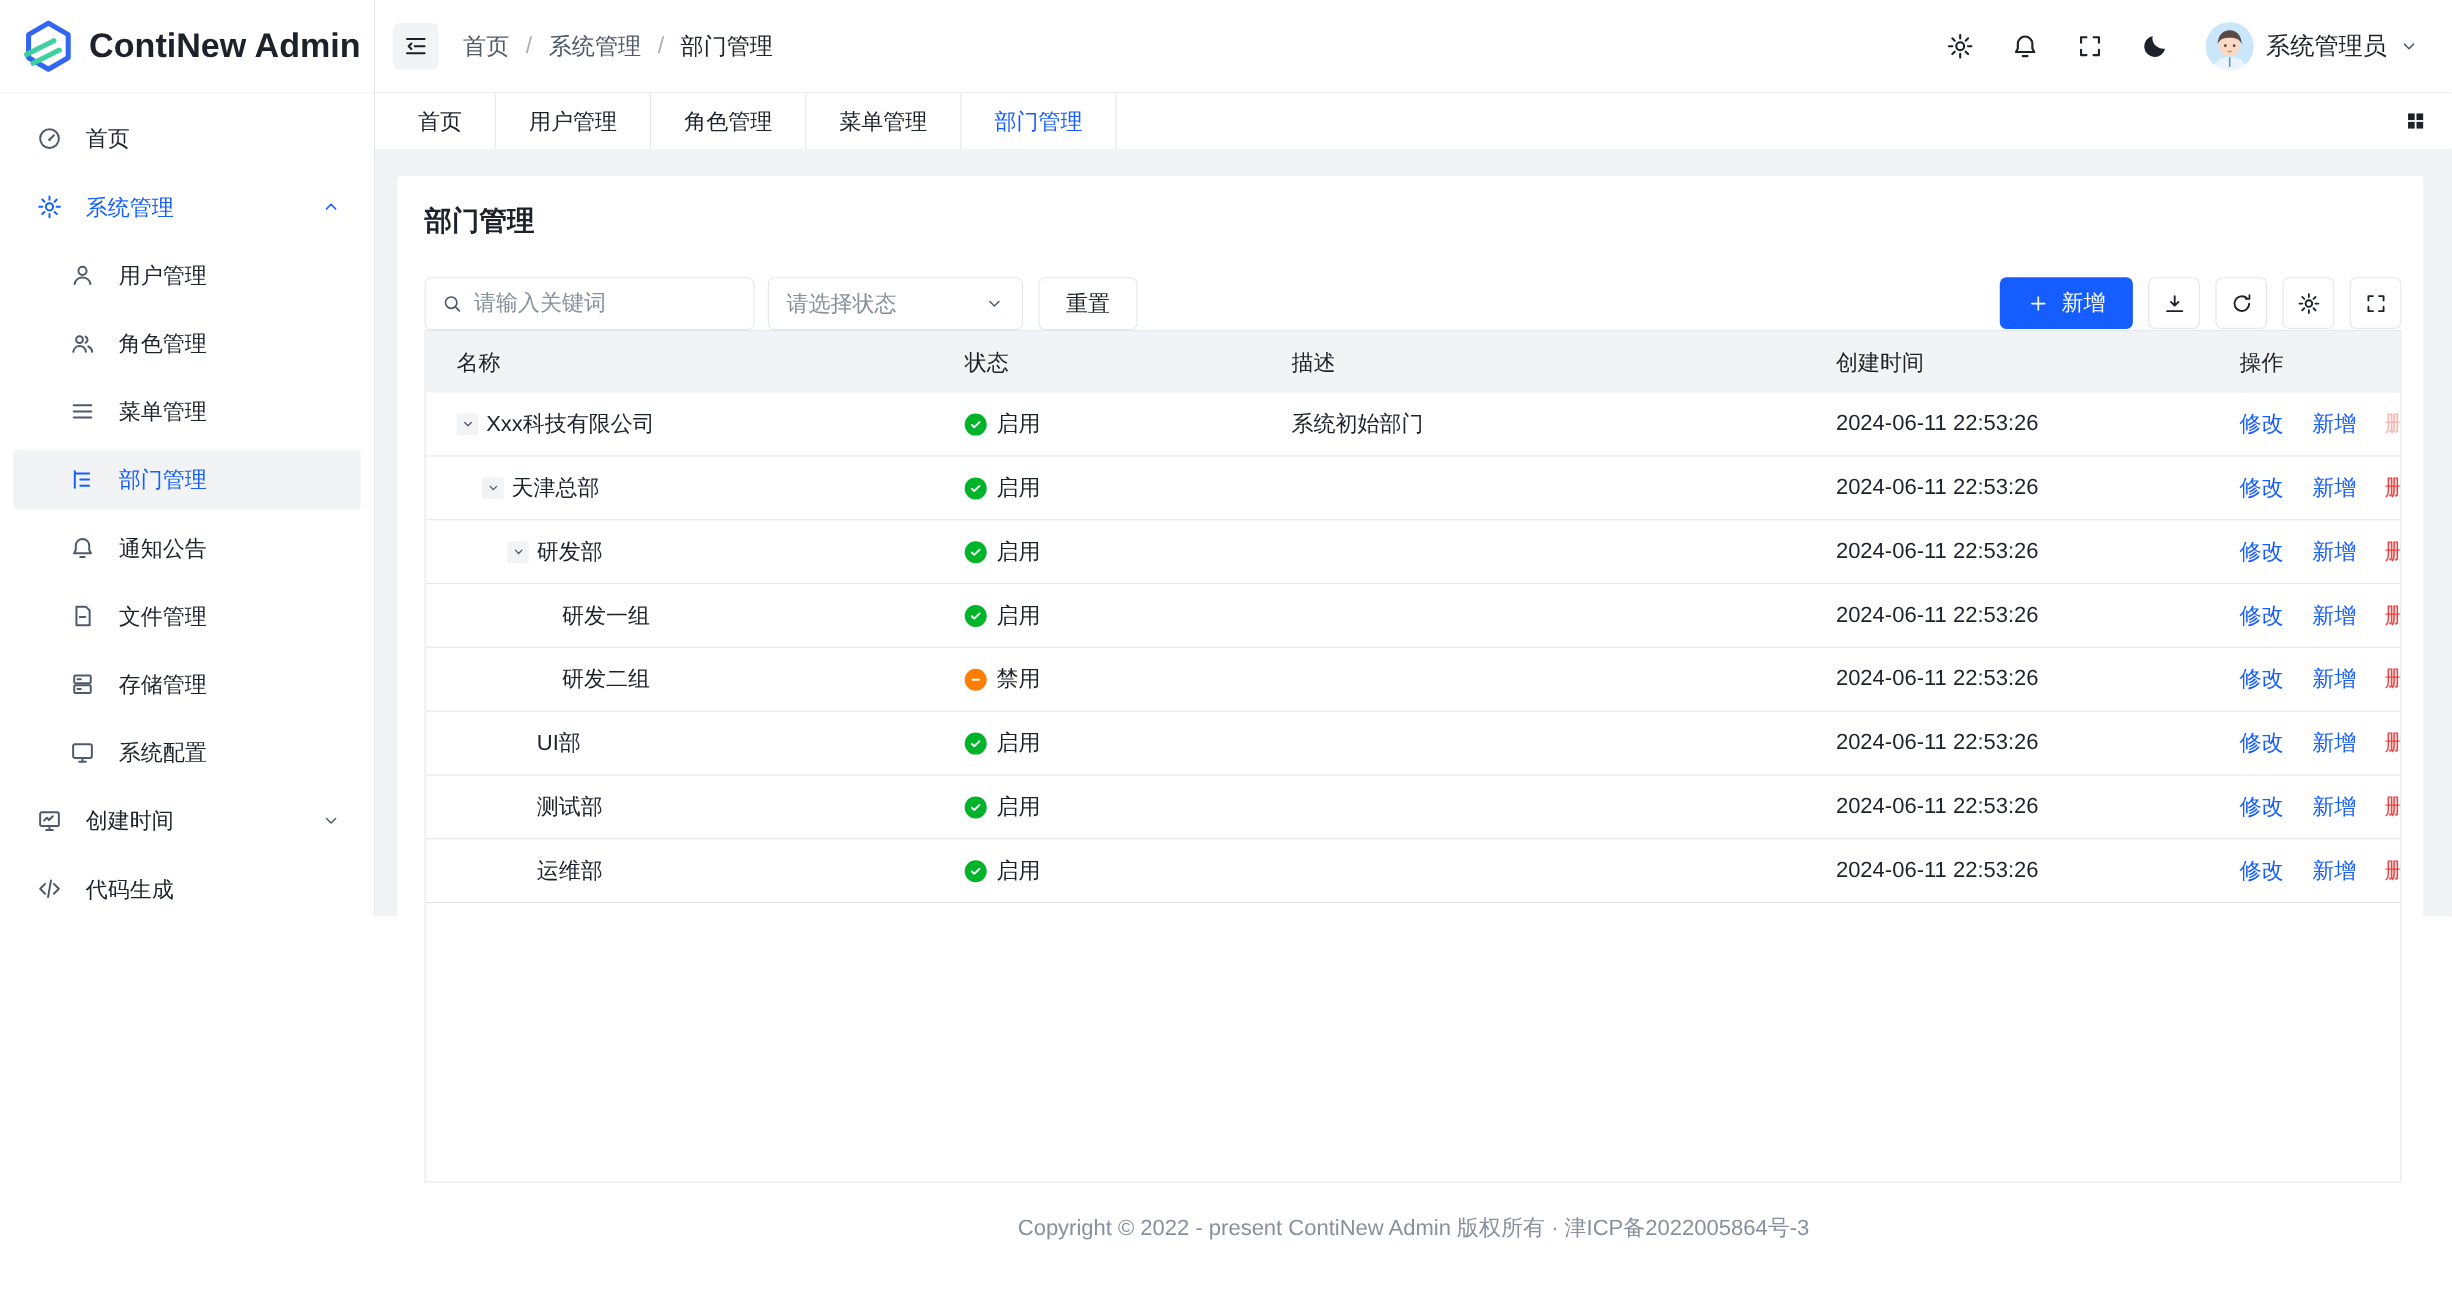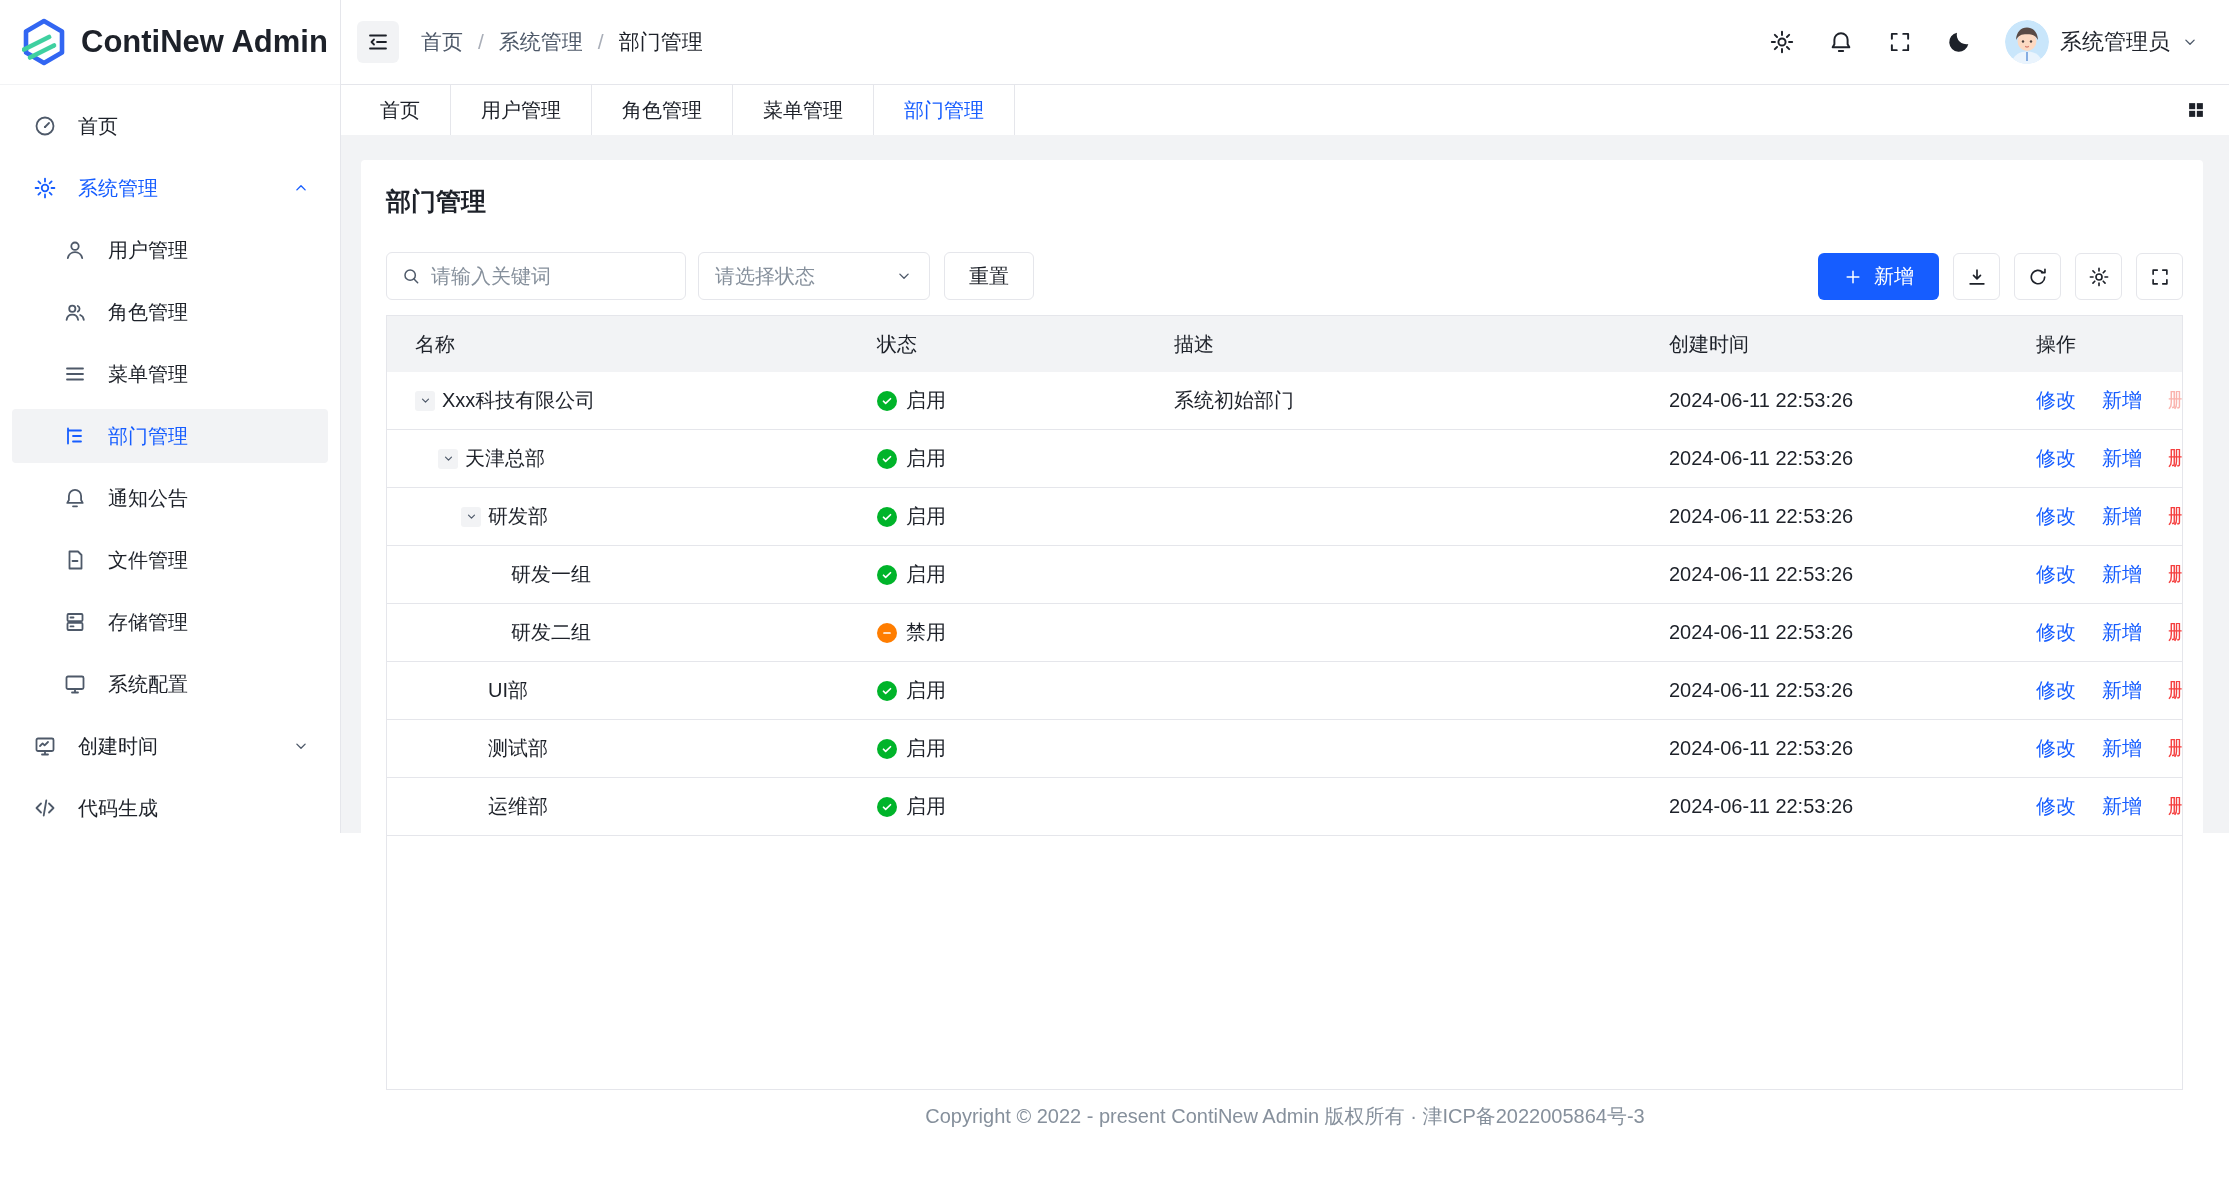--- a/index.html
+++ b/index.html
@@ -37,33 +37,33 @@
   .tabbar{height:50px;background:#fff;display:flex;align-items:stretch;padding-left:8px;padding-right:22px}
   .tabs{display:flex;align-items:stretch}
   .tab{display:flex;align-items:center;padding:0 30px;font-size:20px;color:#1d2129;border-right:1px solid #e5e6eb;cursor:pointer;white-space:nowrap}
   .tab:first-child{border-left:1px solid #fff}
   .tab.active{color:#165dff}
   .tabbar-right{margin-left:auto;display:flex;align-items:center;color:#4e5969}
   
   .content{flex:1;background:#f2f3f5;display:flex;flex-direction:column;min-height:0}
   .card{margin:25px 26px 0 20px;background:#fff;border-radius:4px;padding:26px 20px 0 25px;height:943px;flex:none}
   .page-title{font-size:25px;font-weight:600;line-height:30px;color:#1d2129}
-  .toolbar{margin-top:36px;display:flex;align-items:flex-end;height:48px}
+  .toolbar{margin-top:36px;display:flex;align-items:flex-start;height:48px}
   .search-box{width:300px;height:48px;border:1px solid #e5e6eb;border-radius:6px;display:flex;align-items:center;padding:0 14px;gap:10px;background:#fff}
   .search-box .sicon{color:#4e5969;display:flex}
   .search-box input{border:none;outline:none;width:100%;font-size:20px;font-family:inherit;color:#1d2129;background:transparent}
   .search-box input::placeholder{color:#86909c}
   .select-box{width:232px;height:48px;margin-left:12px;border:1px solid #e5e6eb;border-radius:6px;display:flex;align-items:center;justify-content:space-between;padding:0 16px;color:#86909c;cursor:pointer;background:#fff}
   .select-box .chev{color:#4e5969;display:flex}
   .reset-btn{margin-left:14px;width:90px;height:48px;border:1px solid #e5e6eb;border-radius:6px;background:#fff;font-size:20px;font-family:inherit;color:#1d2129;cursor:pointer}
   .toolbar-right{margin-left:auto;display:flex;align-items:center;gap:14px}
   .add-btn{height:47px;padding:0 25px;background:#165dff;border:none;border-radius:6px;color:#fff;font-size:20px;font-family:inherit;display:flex;align-items:center;gap:11px;cursor:pointer}
   .icon-btn{width:47px;height:47px;border:1px solid #e5e6eb;border-radius:6px;background:#fff;display:flex;align-items:center;justify-content:center;color:#1d2129;cursor:pointer}
   
-  .table{margin-top:15px;border:1px solid #e5e6eb;height:775px;display:flex;flex-direction:column;overflow:hidden}
+  .table{border:1px solid #e5e6eb;height:775px;display:flex;flex-direction:column;overflow:hidden}
   .t-row{display:grid;grid-template-columns:462px 297px 495px 367px 1fr;align-items:center;height:58px;border-bottom:1px solid #e5e6eb;flex:none}
   .t-row.t-head{height:56px;background:#f2f3f5;border-bottom:none;color:#1d2129}
   .t-body .t-row:last-child{}
   .cell{padding-left:28px;display:flex;align-items:center;white-space:nowrap;overflow:hidden;font-size:20px}
   .t-head .cell{font-weight:500}
   .indent{flex:none}
   .toggle{width:20px;height:20px;flex:none;border:none;border-radius:3px;background:#f2f3f5;color:#4e5969;display:flex;align-items:center;justify-content:center;margin-right:7px;cursor:pointer}
   .toggle.ghost{visibility:hidden;cursor:default}
   .badge{width:20px;height:20px;border-radius:50%;display:flex;align-items:center;justify-content:center;margin-right:9px;flex:none;color:#fff}
   .badge.enabled{background:#00b42a}

